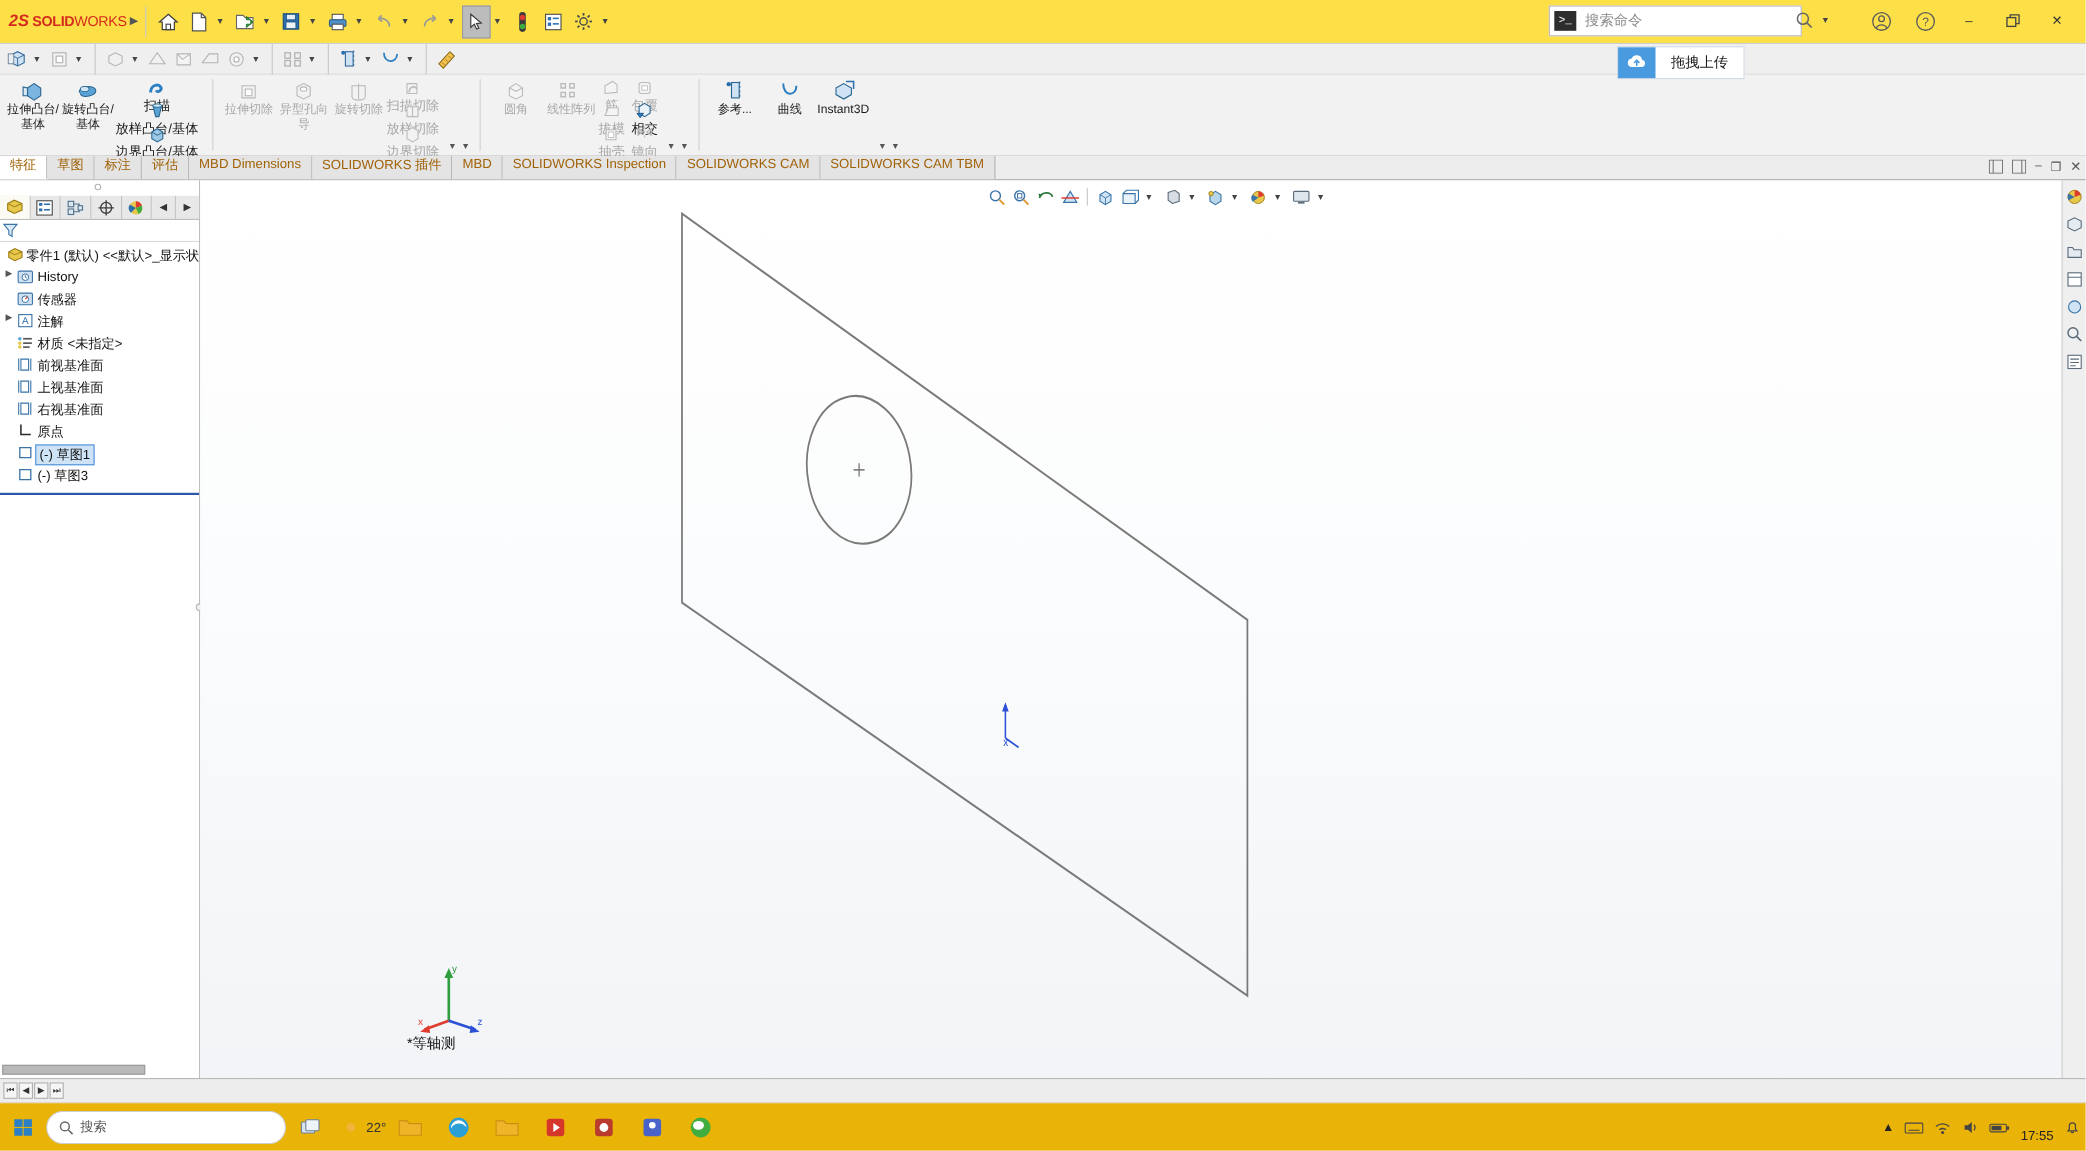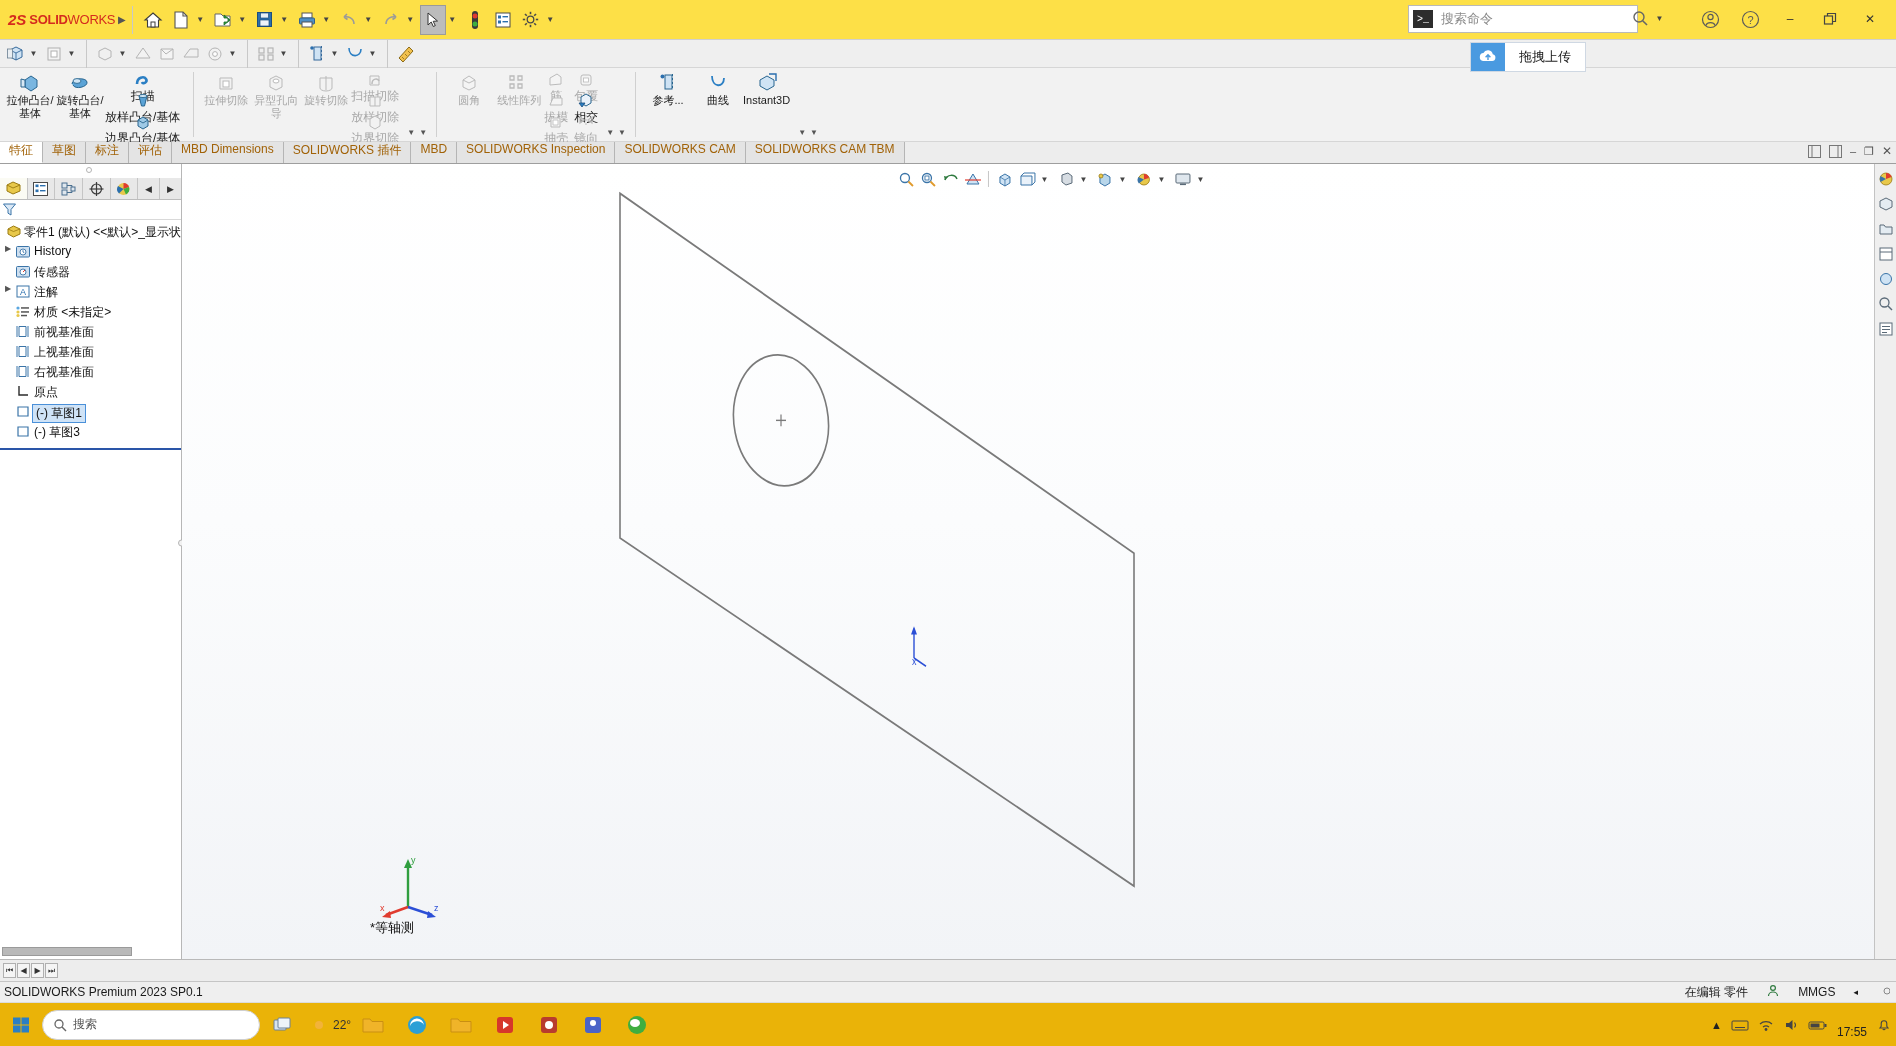--- a/index.html
+++ b/index.html
@@ -1055,39 +1055,20 @@
         <span>模型</span>
       </div>
     <div class="btab">
         <span>3D 视图</span>
       </div>
     <div class="btab">
         <span>运动算例 1</span>
       </div>
   </div>
 
-  <div class="statusbar">
-    <span>SOLIDWORKS Premium 2023 SP0.1</span>
-    <div class="sb-right">
-      <span>在编辑 零件</span>
-      <span>
-        <svg width="14" height="14" viewBox="0 0 14 14">
-          <circle cx="7" cy="4" r="2.4" fill="none" stroke="#2f7a3f" stroke-width="1.2"></circle>
-          <path d="M2.5 12 a4.5 4 0 0 1 9 0" fill="none" stroke="#2f7a3f" stroke-width="1.2"></path>
-        </svg>
-      </span>
-      <span>MMGS</span>
-      <span style="font-size:9px;">◂</span>
-      <span>
-        <svg width="14" height="14" viewBox="0 0 14 14">
-          <circle cx="11" cy="7" r="3" fill="none" stroke="#888" stroke-width="1"></circle>
-        </svg>
-      </span>
-    </div>
-  </div>
 
   <div class="taskbar">
     <div class="tb-start">
       <svg width="20" height="20" viewBox="0 0 20 20">
         <rect x="2" y="2.5" width="7.5" height="7" fill="#2b7fc4"></rect>
         <rect x="10.5" y="2.5" width="7.5" height="7" fill="#2b7fc4"></rect>
         <rect x="2" y="10.5" width="7.5" height="7" fill="#2b7fc4"></rect>
         <rect x="10.5" y="10.5" width="7.5" height="7" fill="#2b7fc4"></rect>
       </svg>
     </div>

